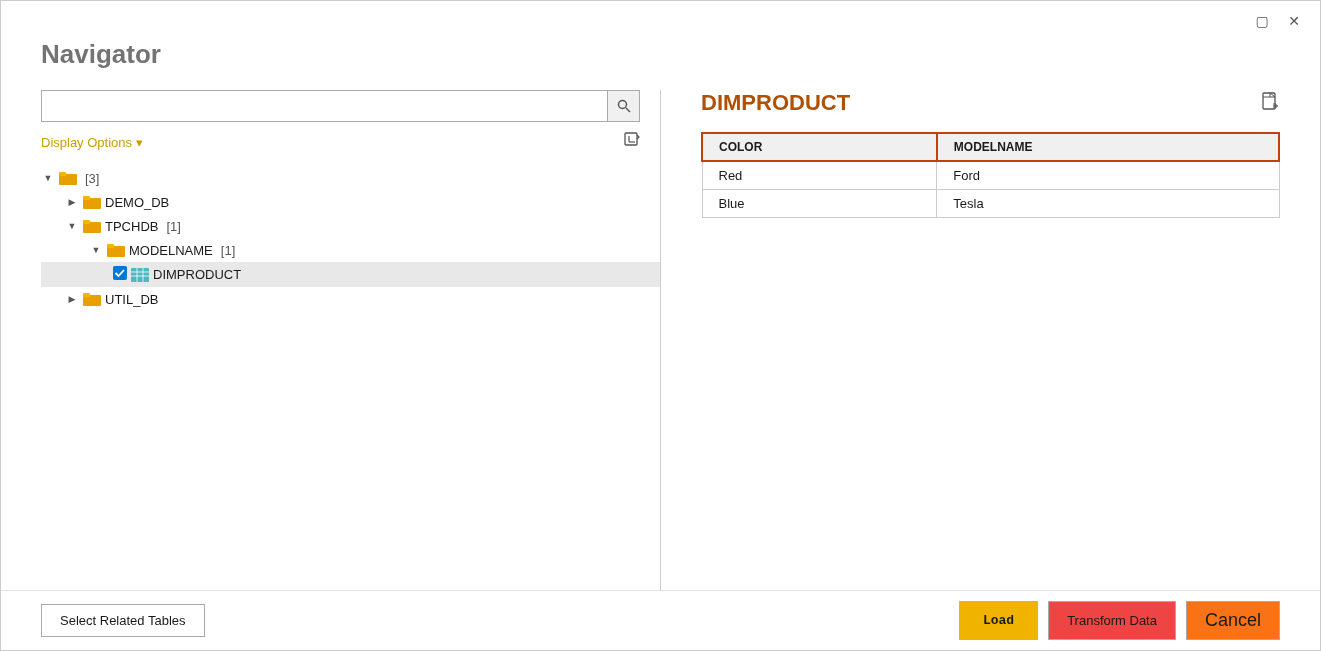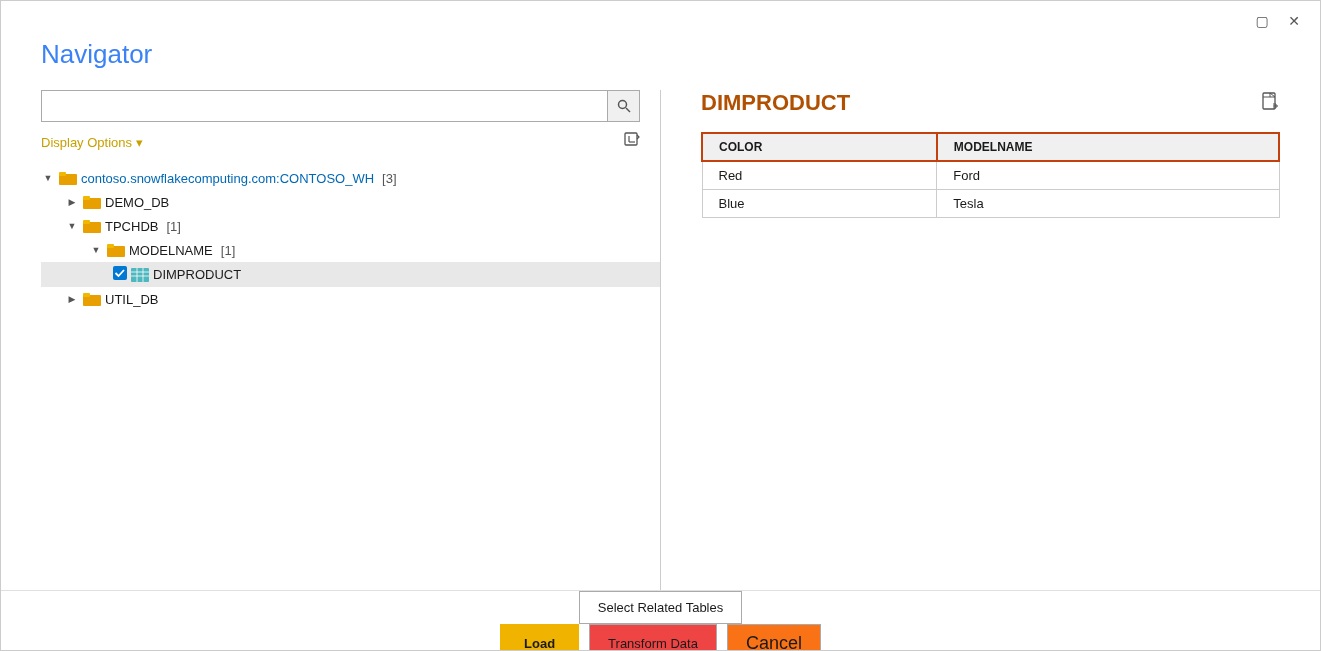--- a/index.html
+++ b/index.html
@@ -28,22 +28,22 @@
       justify-content: center;
       cursor: pointer;
       font-size: 14px;
       color: #555;
       background: none;
       border: none;
     }
 
     .main-title {
       font-size: 26px;
-      font-weight: 400;
-      color: #3b82f6;
+      font-weight: 700;
+      color: #737373;
       padding: 8px 40px 20px 40px;
     }
 
     .content-area {
       display: flex;
       height: calc(651px - 120px);
     }
 
     
     .left-panel {
@@ -229,21 +229,20 @@
       bottom: 0;
       left: 0;
       right: 0;
       height: 60px;
       display: flex;
       align-items: center;
       justify-content: space-between;
       padding: 0 40px;
       border-top: 1px solid #e0e0e0;
       background: #fff;
-      flex-direction: column;
     }
 
     .footer-left {}
 
     .select-related-btn {
       border: 1px solid #aaa;
       background: #fff;
       padding: 8px 18px;
       font-size: 13px;
       cursor: pointer;
@@ -256,20 +255,21 @@
     }
 
     .load-btn {
       background: #f0b400;
       border: none;
       padding: 8px 24px;
       font-size: 13px;
       font-weight: 600;
       cursor: pointer;
       color: #1a1a1a;
+      font-family: Liberation Mono, monospace;
     }
 
     .transform-btn {
       background: #ef4444;
       border: 1px solid #aaa;
       padding: 8px 18px;
       font-size: 13px;
       cursor: pointer;
       color: #1a1a1a;
     }
@@ -326,21 +326,20 @@
 
       <div class="tree-item level-0">
         <span class="chevron">▼</span>
         <span class="folder-icon">
           <svg width="18" height="14" viewBox="0 0 18 14">
             <rect x="0" y="3" width="18" height="11" rx="1" fill="#e8a000"></rect>
             <rect x="0" y="3" width="8" height="3" rx="1" fill="#e8a000"></rect>
             <rect x="0" y="1" width="7" height="4" rx="1" fill="#f0b800"></rect>
           </svg>
         </span>
-        <span class="tree-label link-style">contoso.snowflakecomputing.com:CONTOSO_WH</span>
         <span class="tree-label" style="color:#555;margin-left:4px;">[3]</span>
       </div>
 
       <div class="tree-item level-1">
         <span class="chevron">▶</span>
         <span class="folder-icon">
           <svg width="18" height="14" viewBox="0 0 18 14">
             <rect x="0" y="3" width="18" height="11" rx="1" fill="#e8a000"></rect>
             <rect x="0" y="1" width="7" height="4" rx="1" fill="#f0b800"></rect>
           </svg>

